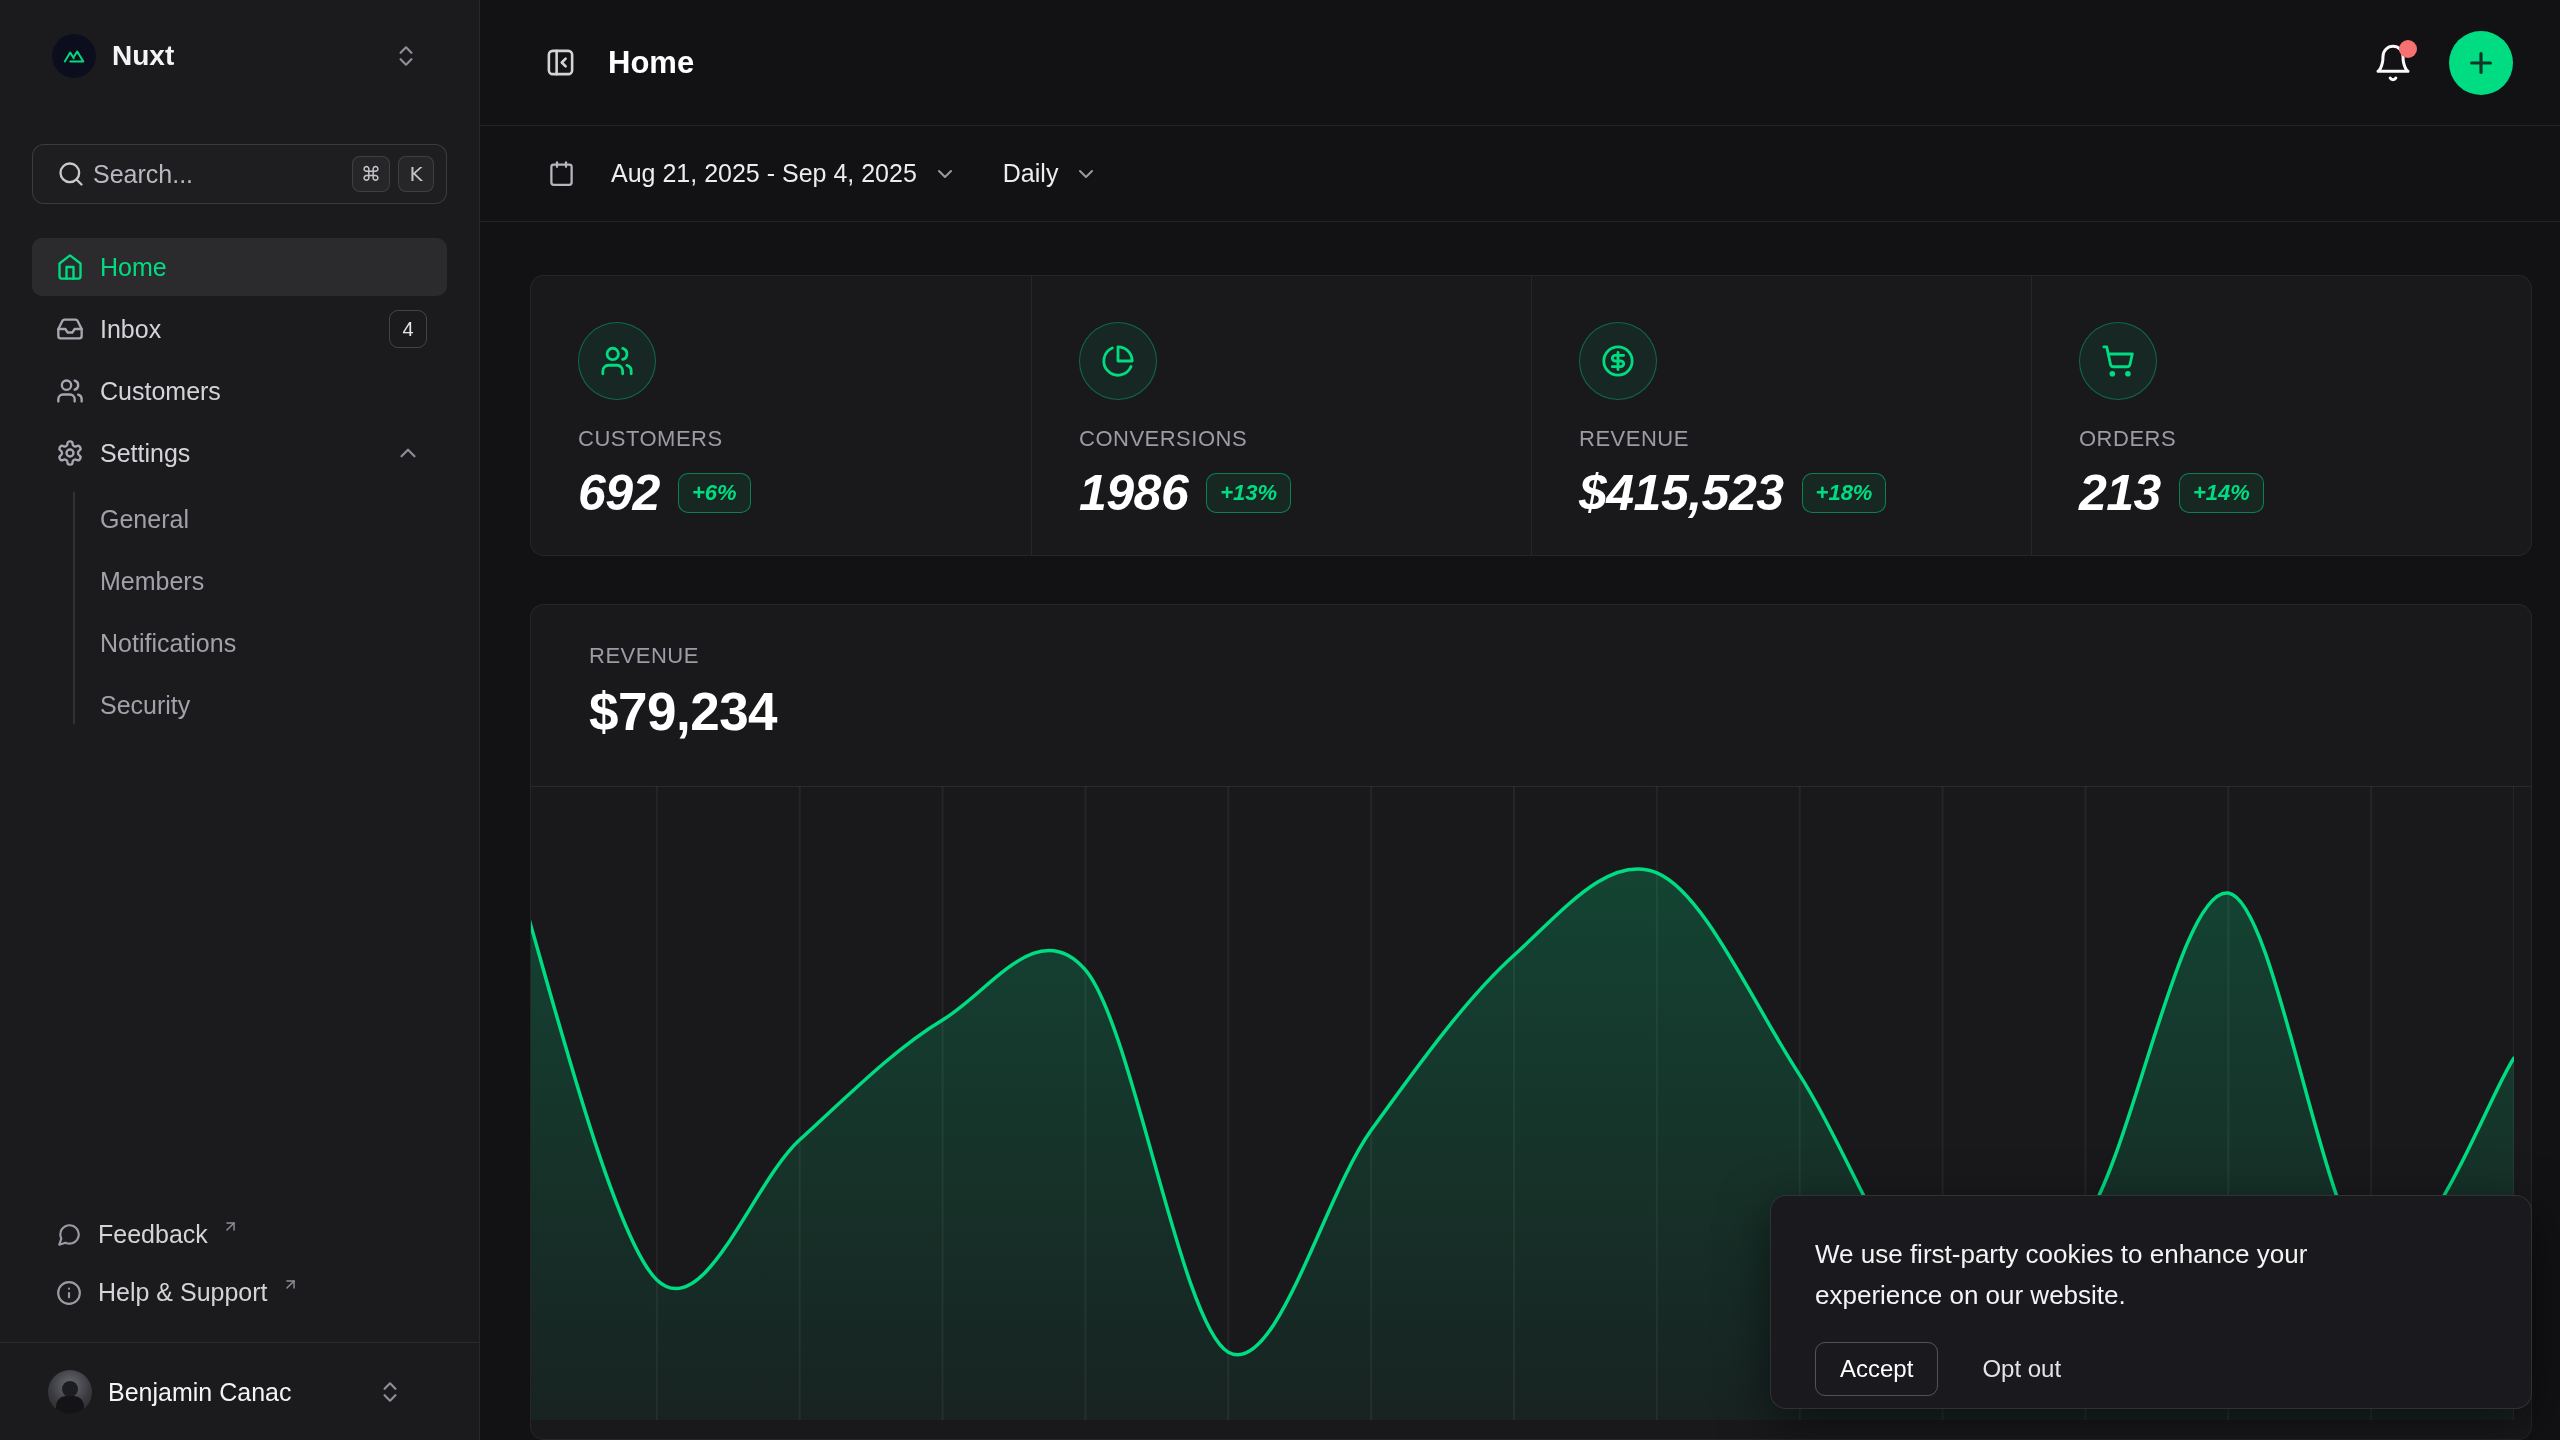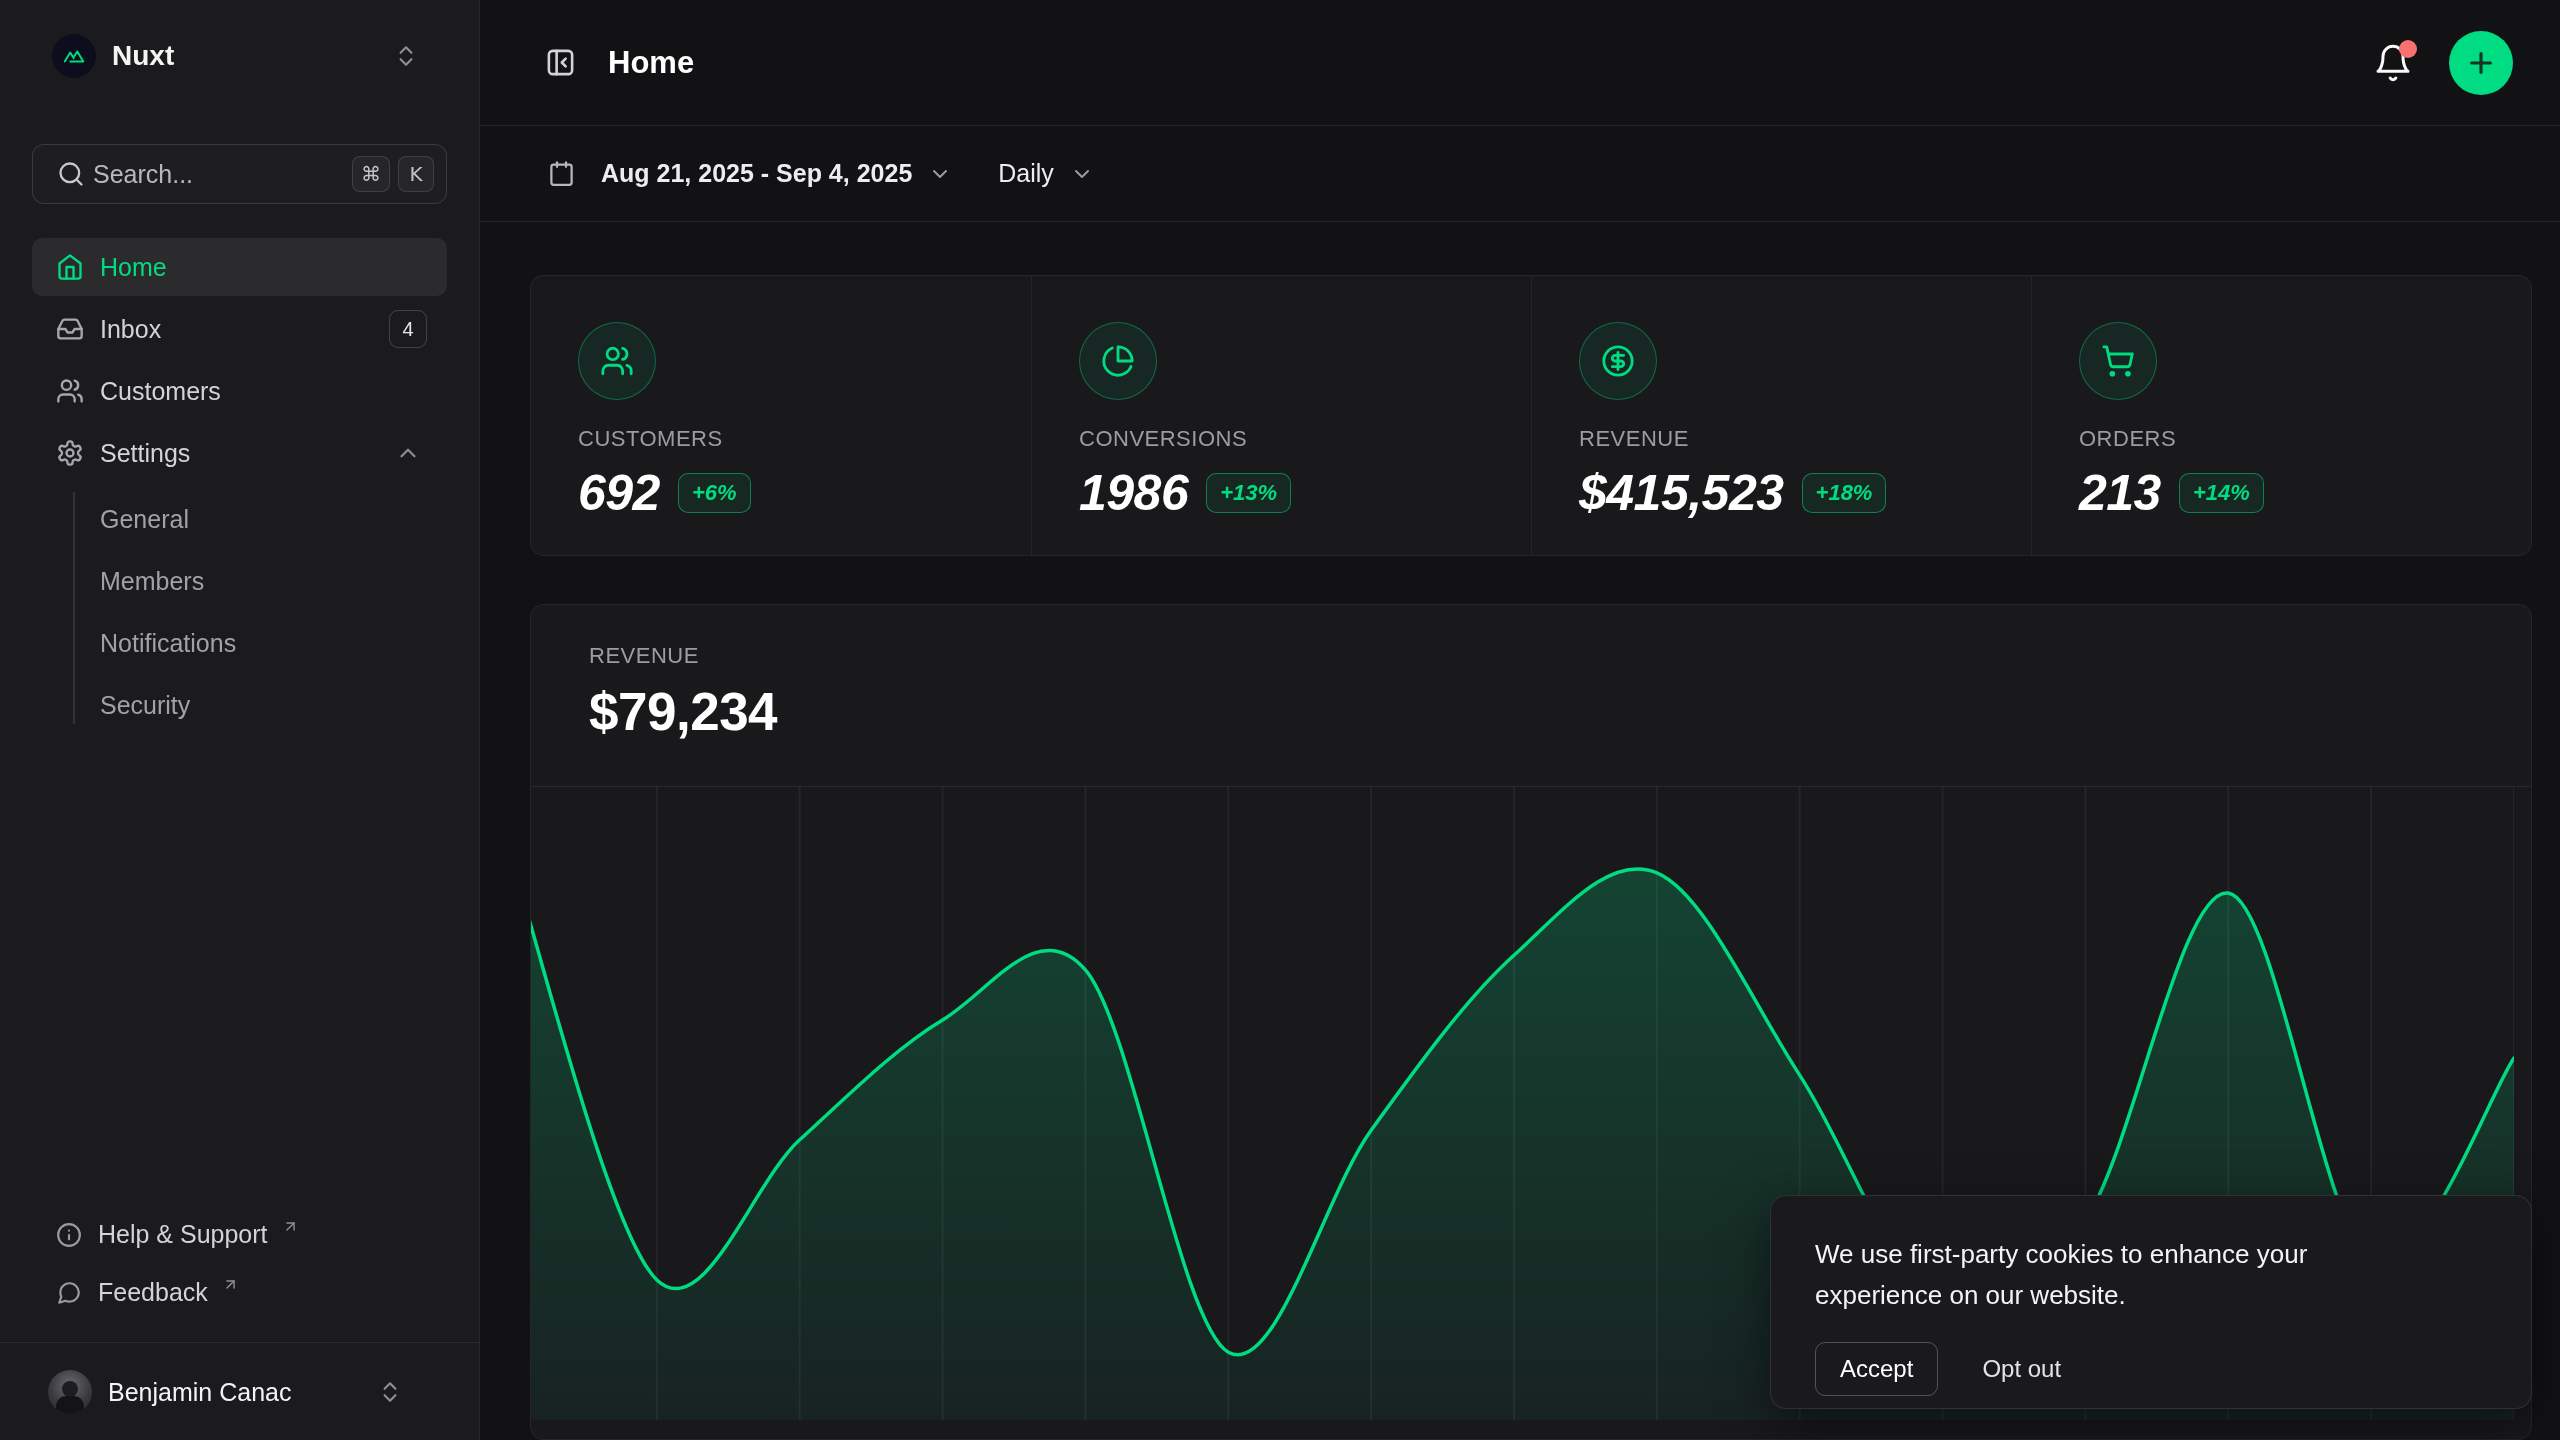--- a/index.html
+++ b/index.html
@@ -60,21 +60,21 @@
   .topbar{height:126px;flex:none;border-bottom:1.5px solid var(--border);display:flex;align-items:center;padding:0 47px 0 65px;}
   .panel-btn{display:flex;color:#d4d4d8;cursor:pointer;}
   .page-title{margin-left:32px;font-size:31px;font-weight:600;color:#fff;}
   .topbar-right{margin-left:auto;display:flex;align-items:center;gap:36px;}
   .bell-wrap{position:relative;display:flex;cursor:pointer;color:#fafafa;}
   .bell-dot{position:absolute;top:-3px;right:-4px;width:18px;height:18px;border-radius:50%;background:#f87171;}
   .plus-btn{width:64px;height:64px;border-radius:50%;background:var(--accent);display:flex;align-items:center;justify-content:center;color:#173527;cursor:pointer;border:none;}
   .toolbar{height:96px;flex:none;border-bottom:1.5px solid var(--border);display:flex;align-items:center;padding:0 48px 0 68px;}
   .tool-btn{display:flex;align-items:center;cursor:pointer;}
   .cal-ico{color:#b6b6bd;display:flex;}
-  .range-text{margin-left:26px;font-size:25px;font-weight:700;color:#ededf0;}
+  .range-text{margin-left:36px;font-size:25px;font-weight:400;color:#ededf0;}
   .dd-chev{margin-left:16px;color:#9a9aa2;display:flex;}
   .daily-btn{margin-left:46px;}
   .daily-text{font-size:25px;font-weight:500;color:#ededf0;}
 
   
   .stats-card{margin:53px 28px 0 50px;height:302px;background:var(--card);border:1.5px solid var(--border-soft);
     border-radius:14px;display:grid;grid-template-columns:1fr 1fr 1fr 1fr;overflow:hidden;}
   .stat-cell{padding:46px 0 0 47px;}
   .stat-cell + .stat-cell{border-left:1.5px solid var(--border-soft);}
   .stat-ico{width:78px;height:78px;border-radius:50%;border:1.5px solid rgba(0,220,130,0.38);background:rgba(0,220,130,0.07);
@@ -202,40 +202,40 @@
             <span>Security</span>
           </div>
       </div>
     </nav>
 
     <div class="side-spacer"></div>
 
     <div class="side-link">
       <span class="ico">
         <svg width="26" height="26" viewBox="0 0 24 24" fill="none" stroke="currentColor" stroke-width="2" stroke-linecap="round" stroke-linejoin="round">
-            <circle cx="12" cy="12" r="10"></circle>
-            <path d="M12 16v-4"></path>
-            <path d="M12 8h.01"></path>
-          </svg>
-      </span>
-      <span>Help &amp; Support</span>
+            <path d="M21 11.5a8.38 8.38 0 0 1-.9 3.8 8.5 8.5 0 0 1-7.6 4.7 8.38 8.38 0 0 1-3.8-.9L3 21l1.9-5.7a8.38 8.38 0 0 1-.9-3.8 8.5 8.5 0 0 1 4.7-7.6 8.38 8.38 0 0 1 3.8-.9h.5a8.48 8.48 0 0 1 8 8z"></path>
+          </svg>
+      </span>
+      <span>Feedback</span>
       <span class="ext">
         <svg width="17" height="17" viewBox="0 0 24 24" fill="none" stroke="currentColor" stroke-width="2" stroke-linecap="round" stroke-linejoin="round">
             <path d="M7 17 17 7"></path>
             <path d="M7 7h10v10"></path>
           </svg>
       </span>
     </div>
     <div class="side-link">
       <span class="ico">
         <svg width="26" height="26" viewBox="0 0 24 24" fill="none" stroke="currentColor" stroke-width="2" stroke-linecap="round" stroke-linejoin="round">
-            <path d="M21 11.5a8.38 8.38 0 0 1-.9 3.8 8.5 8.5 0 0 1-7.6 4.7 8.38 8.38 0 0 1-3.8-.9L3 21l1.9-5.7a8.38 8.38 0 0 1-.9-3.8 8.5 8.5 0 0 1 4.7-7.6 8.38 8.38 0 0 1 3.8-.9h.5a8.48 8.48 0 0 1 8 8z"></path>
-          </svg>
-      </span>
-      <span>Feedback</span>
+            <circle cx="12" cy="12" r="10"></circle>
+            <path d="M12 16v-4"></path>
+            <path d="M12 8h.01"></path>
+          </svg>
+      </span>
+      <span>Help &amp; Support</span>
       <span class="ext">
         <svg width="17" height="17" viewBox="0 0 24 24" fill="none" stroke="currentColor" stroke-width="2" stroke-linecap="round" stroke-linejoin="round">
             <path d="M7 17 17 7"></path>
             <path d="M7 7h10v10"></path>
           </svg>
       </span>
     </div>
 
     <div class="side-divider"></div>
 

